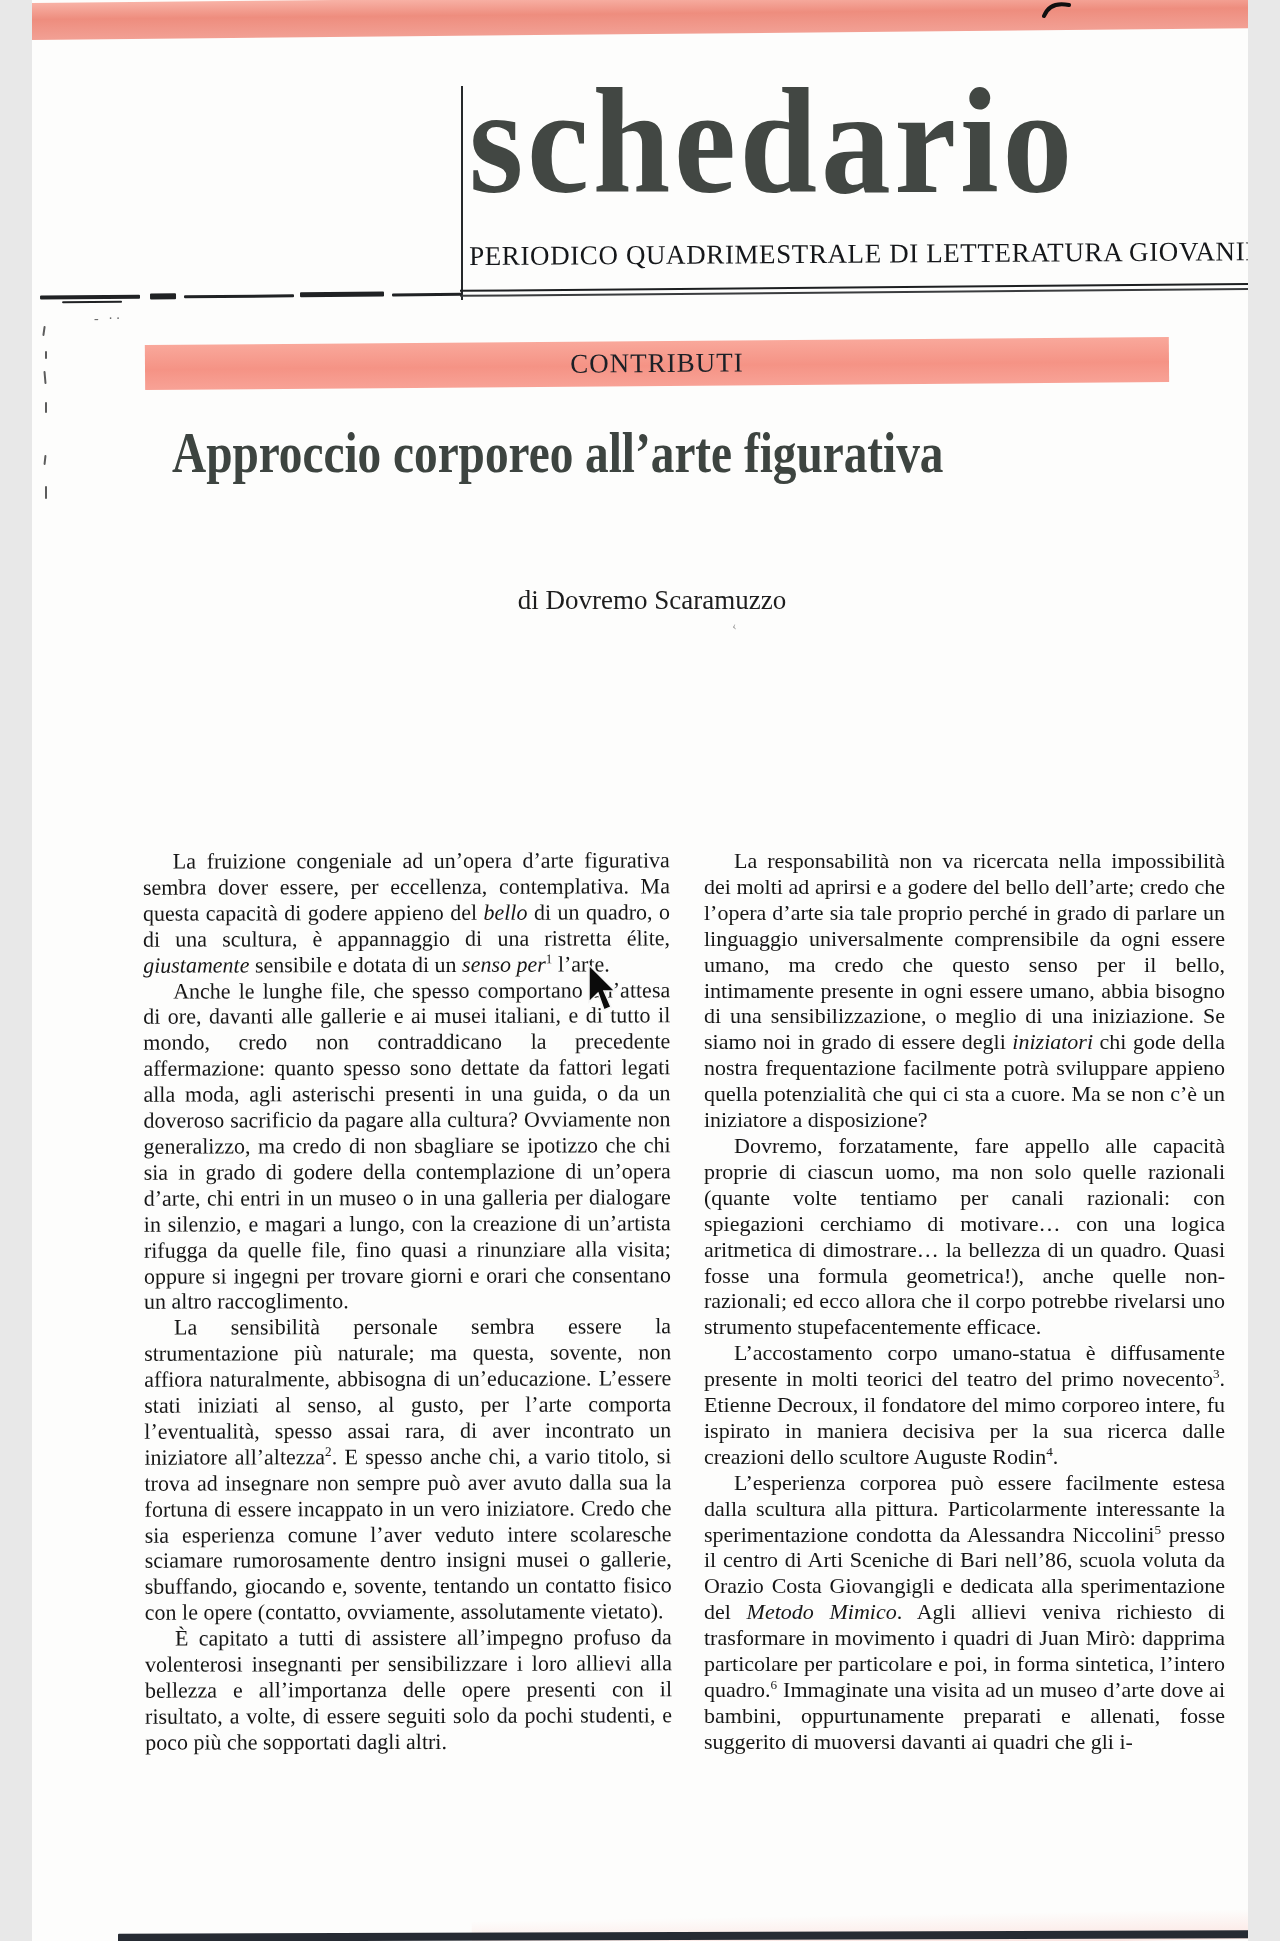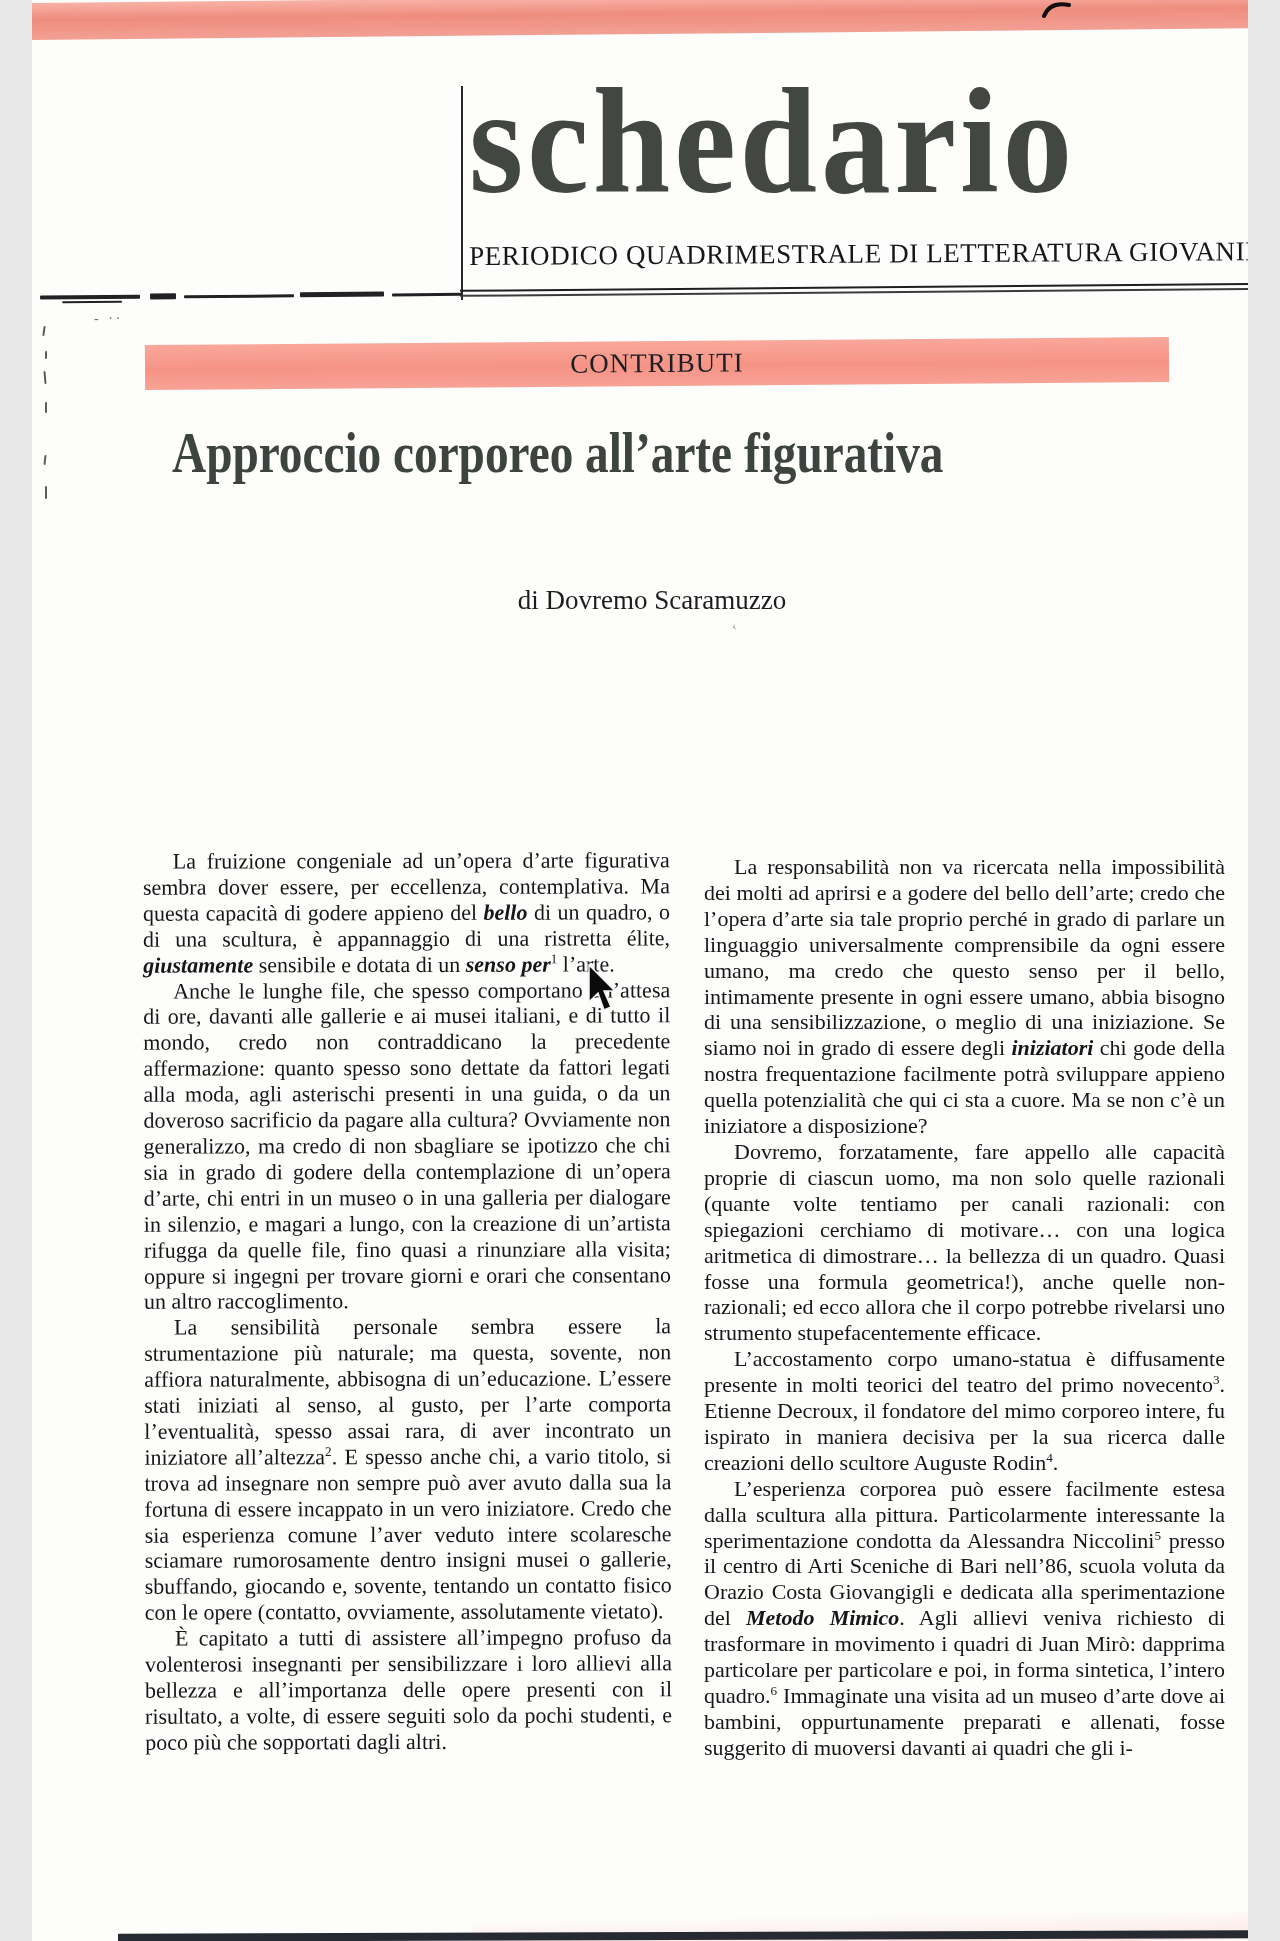--- a/index.html
+++ b/index.html
@@ -58,23 +58,23 @@
   
   .art-title{
     position:absolute;left:140px;top:421px;line-height:1.1;white-space:nowrap;
     font-size:58px;font-weight:700;color:#3d4440;
     transform:scaleX(0.815);transform-origin:left top;
   }
   .byline{position:absolute;left:0;top:585px;width:1240px;text-align:center;font-size:27px;color:#1d1d1d;}
   
   .col{position:absolute;top:848px;font-size:22px;line-height:25.9px;text-align:justify;color:#161616;}
   .col-left{left:112px;width:527px;transform:rotate(-0.15deg);}
-  .col-right{left:672px;width:521px;margin-top:6px;}
+  .col-right{left:672px;width:521px;}
   .para{margin:0;text-indent:30px;}
-  .it{font-style:italic;font-weight:bold;}
+  .it{font-style:italic;}
   sup{font-size:60%;line-height:0;vertical-align:super;}
   
   .cursor{position:absolute;left:556px;top:964px;}
   
   .bottom-smear{
     position:absolute;left:440px;top:1908px;width:840px;height:30px;
     background:linear-gradient(to bottom,rgba(247,166,155,0) 0%,rgba(247,166,155,0.28) 100%);
     transform:rotate(-0.9deg);transform-origin:right bottom;
   }
   .bottom-bar{

